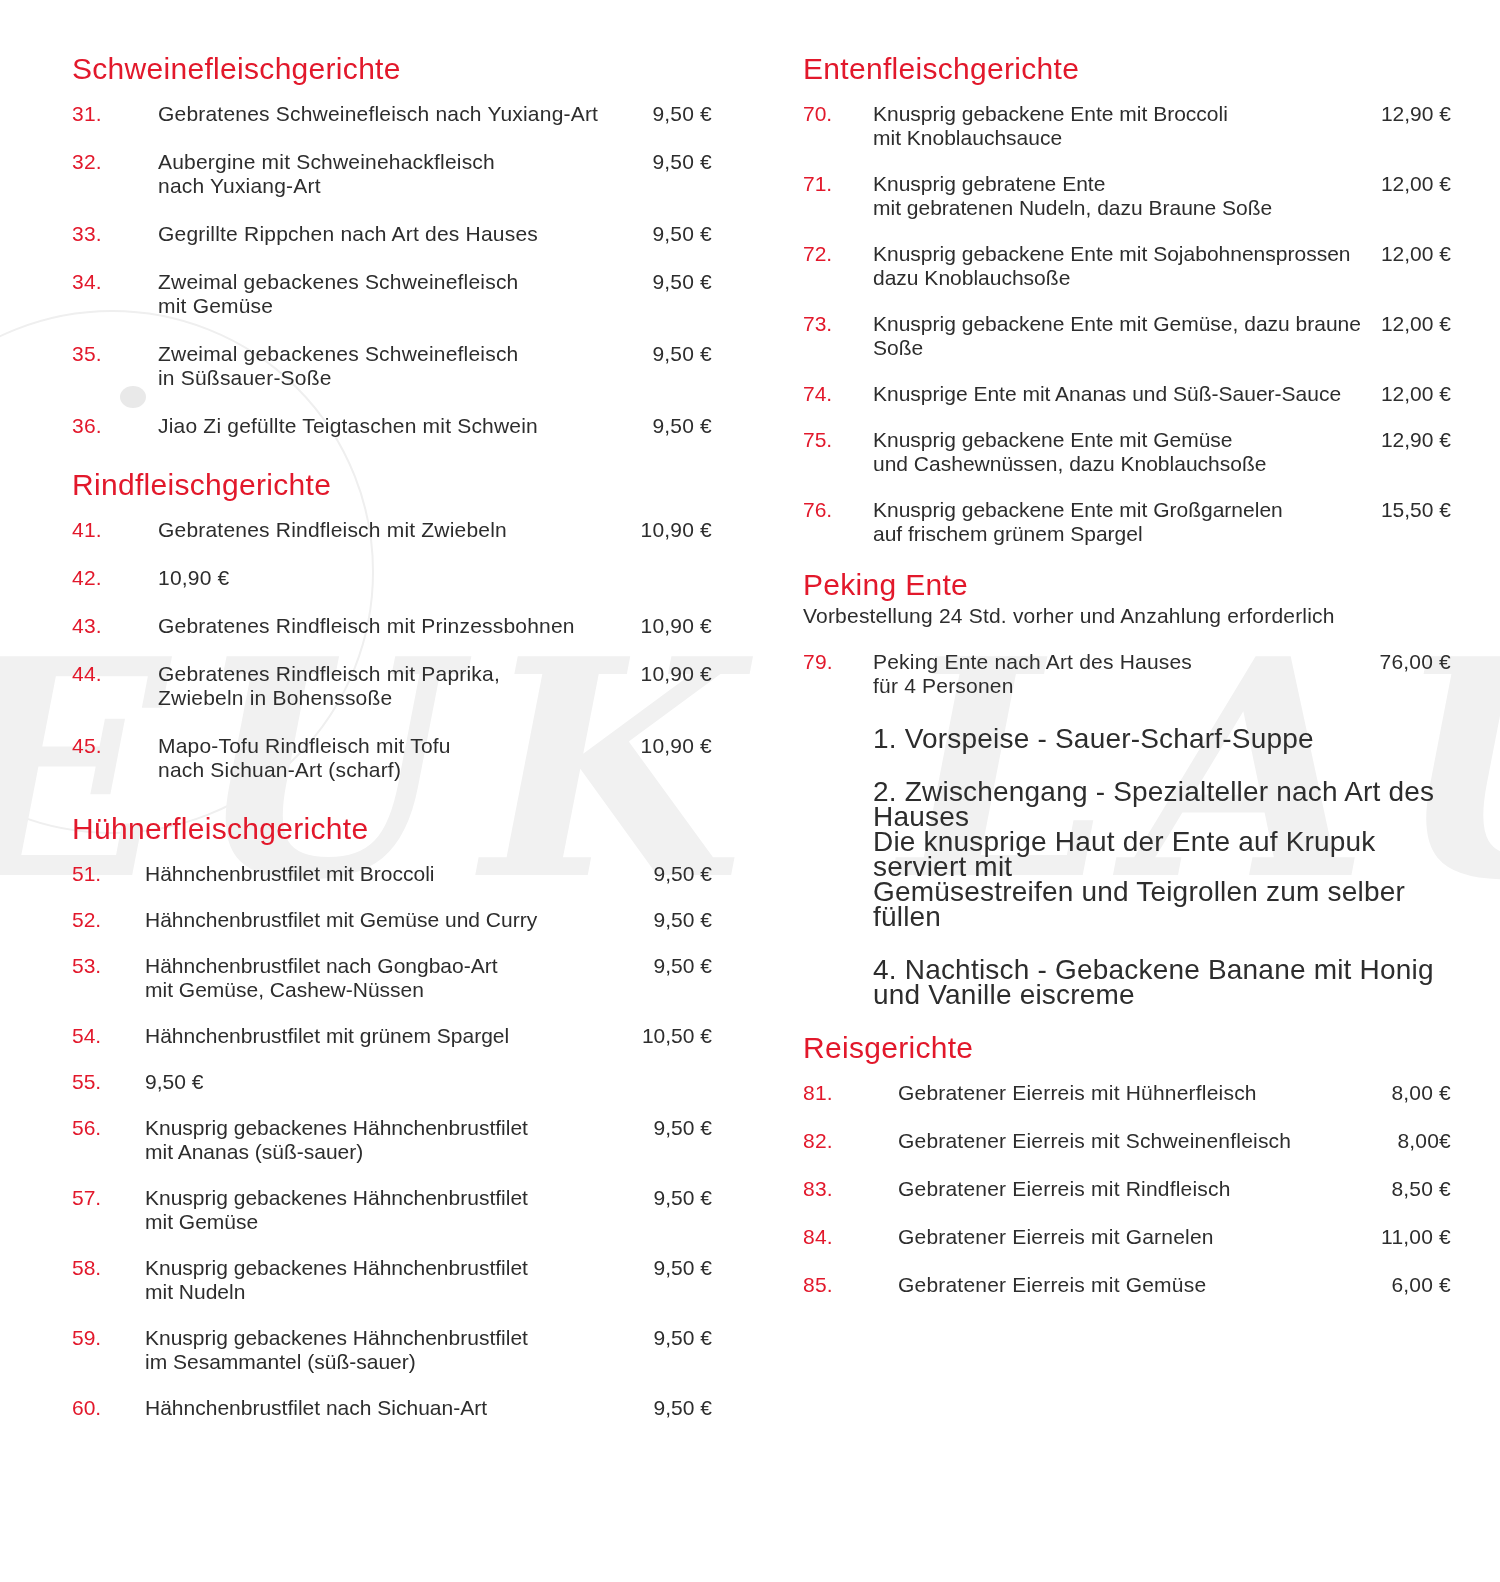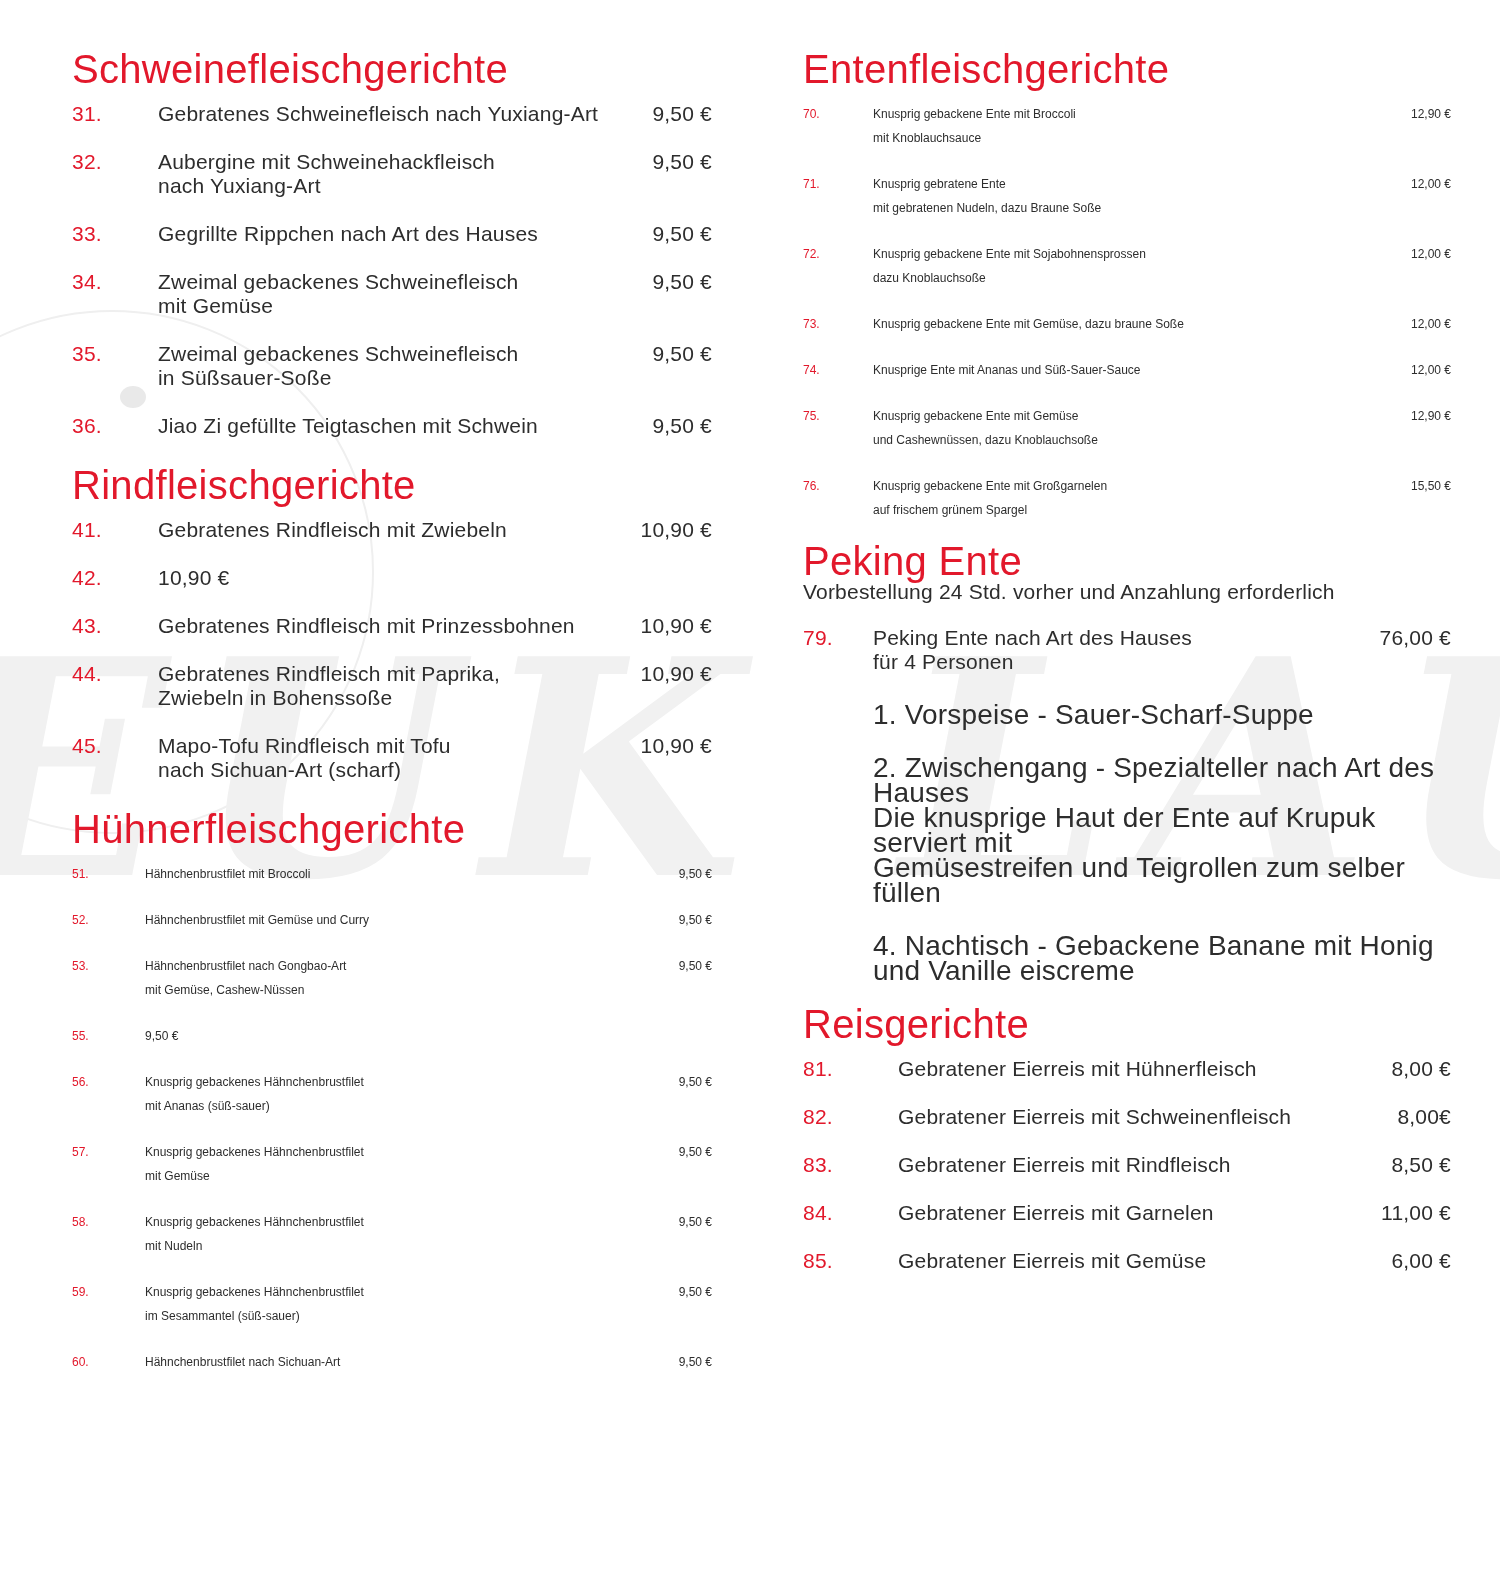--- a/index.html
+++ b/index.html
@@ -44,41 +44,41 @@
   
   .col{position:absolute;top:52px;z-index:1;}
   .col-left{left:72px;width:640px;}
   .col-right{left:803px;width:648px;}
   
   .section{margin-top:30px;}
   .section:first-child{margin-top:0;}
   .section.peking{margin-top:6px;}
   .section.reis{margin-top:24px;}
   .section-title{
-    font-size:40px;line-height:34px;
+    font-size:30px;line-height:34px;
     font-weight:400;
     letter-spacing:0.3px;
     color:var(--accent,#e2182b);
     margin:0 0 16px 0;
   }
   .section.peking .section-title{margin-bottom:2px;}
   .section-subtitle{
     font-size:21px;line-height:24px;
     letter-spacing:0.2px;
     margin:0 0 6px 0;
   }
   
   .item{
     display:flex;align-items:flex-start;
     font-size:21px;line-height:24px;
     letter-spacing:0.2px;
     margin-bottom:24px;
   }
   .section.compact .item{
-    font-size:12px;line-height:24px;
+    font-size:21px;line-height:24px;
     letter-spacing:0;
     margin-bottom:22px;
   }
   .section.peking .items{margin-top:22px;}
   .num{flex:none;color:var(--accent,#e2182b);}
   .col-left .num{width:86px;}
   .col-left .section.compact .num{width:73px;}
   .col-right .num{width:70px;}
   .col-right .section.reis .num{width:95px;}
   .txt{flex:1;padding-right:12px;}
@@ -175,20 +175,25 @@
             <span class="num">52.</span>
             <span class="txt"><span class="line">Hähnchenbrustfilet mit Gemüse und Curry</span></span>
             <span class="price">9,50 €</span>
           </div>
           <div class="item">
             <span class="num">53.</span>
             <span class="txt"><span class="line">Hähnchenbrustfilet nach Gongbao-Art</span><br><span class="line">mit Gemüse, Cashew-Nüssen</span></span>
             <span class="price">9,50 €</span>
           </div>
           <div class="item">
+            <span class="num">54.</span>
+            <span class="txt"><span class="line">Hähnchenbrustfilet mit grünem Spargel</span></span>
+            <span class="price">10,50 €</span>
+          </div>
+          <div class="item">
             <span class="num">55.</span>
             <span class="price">9,50 €</span>
           </div>
           <div class="item">
             <span class="num">56.</span>
             <span class="txt"><span class="line">Knusprig gebackenes Hähnchenbrustfilet</span><br><span class="line">mit Ananas (süß-sauer)</span></span>
             <span class="price">9,50 €</span>
           </div>
           <div class="item">
             <span class="num">57.</span>

